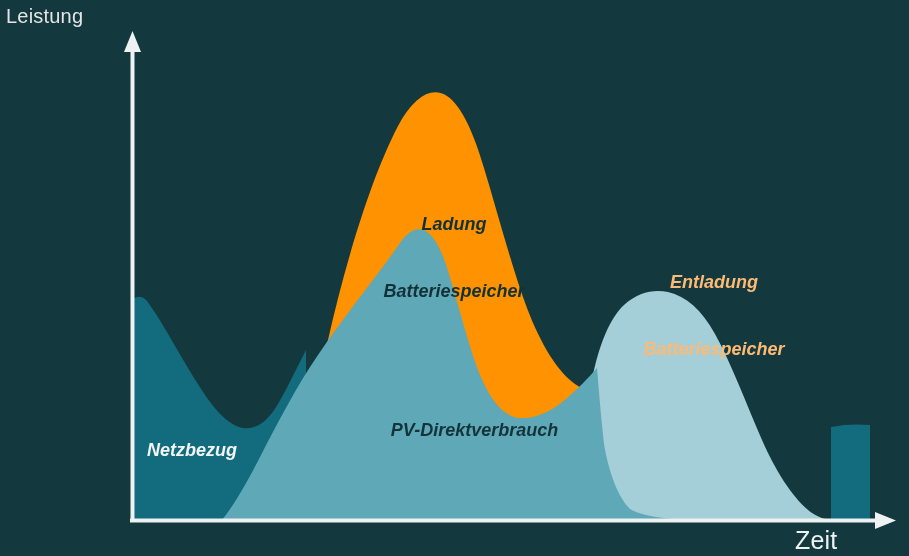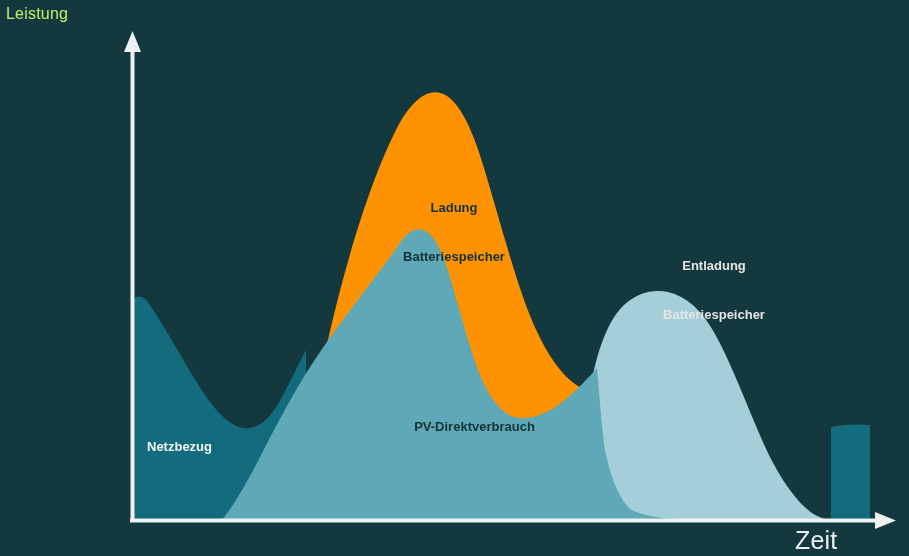--- a/index.html
+++ b/index.html
@@ -31,50 +31,51 @@
     position: absolute;
     font-family: "Liberation Sans", sans-serif;
     white-space: pre;
     line-height: 1.24;
     pointer-events: none;
   }
   
   #axis-label-y {
     left: 6px;
     top: 4px;
-    font-size: 16px;
+    font-size: 20px;
     font-weight: 400;
-    color: #bef264;
+    color: #e5e5e5;
     letter-spacing: 0.2px;
   }
   #axis-label-x {
     left: 795px;
     top: 525px;
     font-size: 25px;
     font-weight: 400;
     color: #eef2f2;
     letter-spacing: 0.2px;
   }
   
   .series-label {
-    font-size: 13px;
+    font-size: 18px;
     font-weight: bold;
     text-align: center;
+    font-style: italic;
   }
   #label-ladung {
     left: 369px;
     top: 168px;
     width: 170px;
     color: #123238;
   }
   #label-entladung {
     left: 628px;
     top: 226px;
     width: 172px;
-    color: #e5e5e5;
+    color: #fdba74;
   }
   #label-pv {
     left: 375px;
     top: 419px;
     width: 199px;
     color: #133439;
   }
   #label-netzbezug {
     left: 147px;
     top: 439px;

